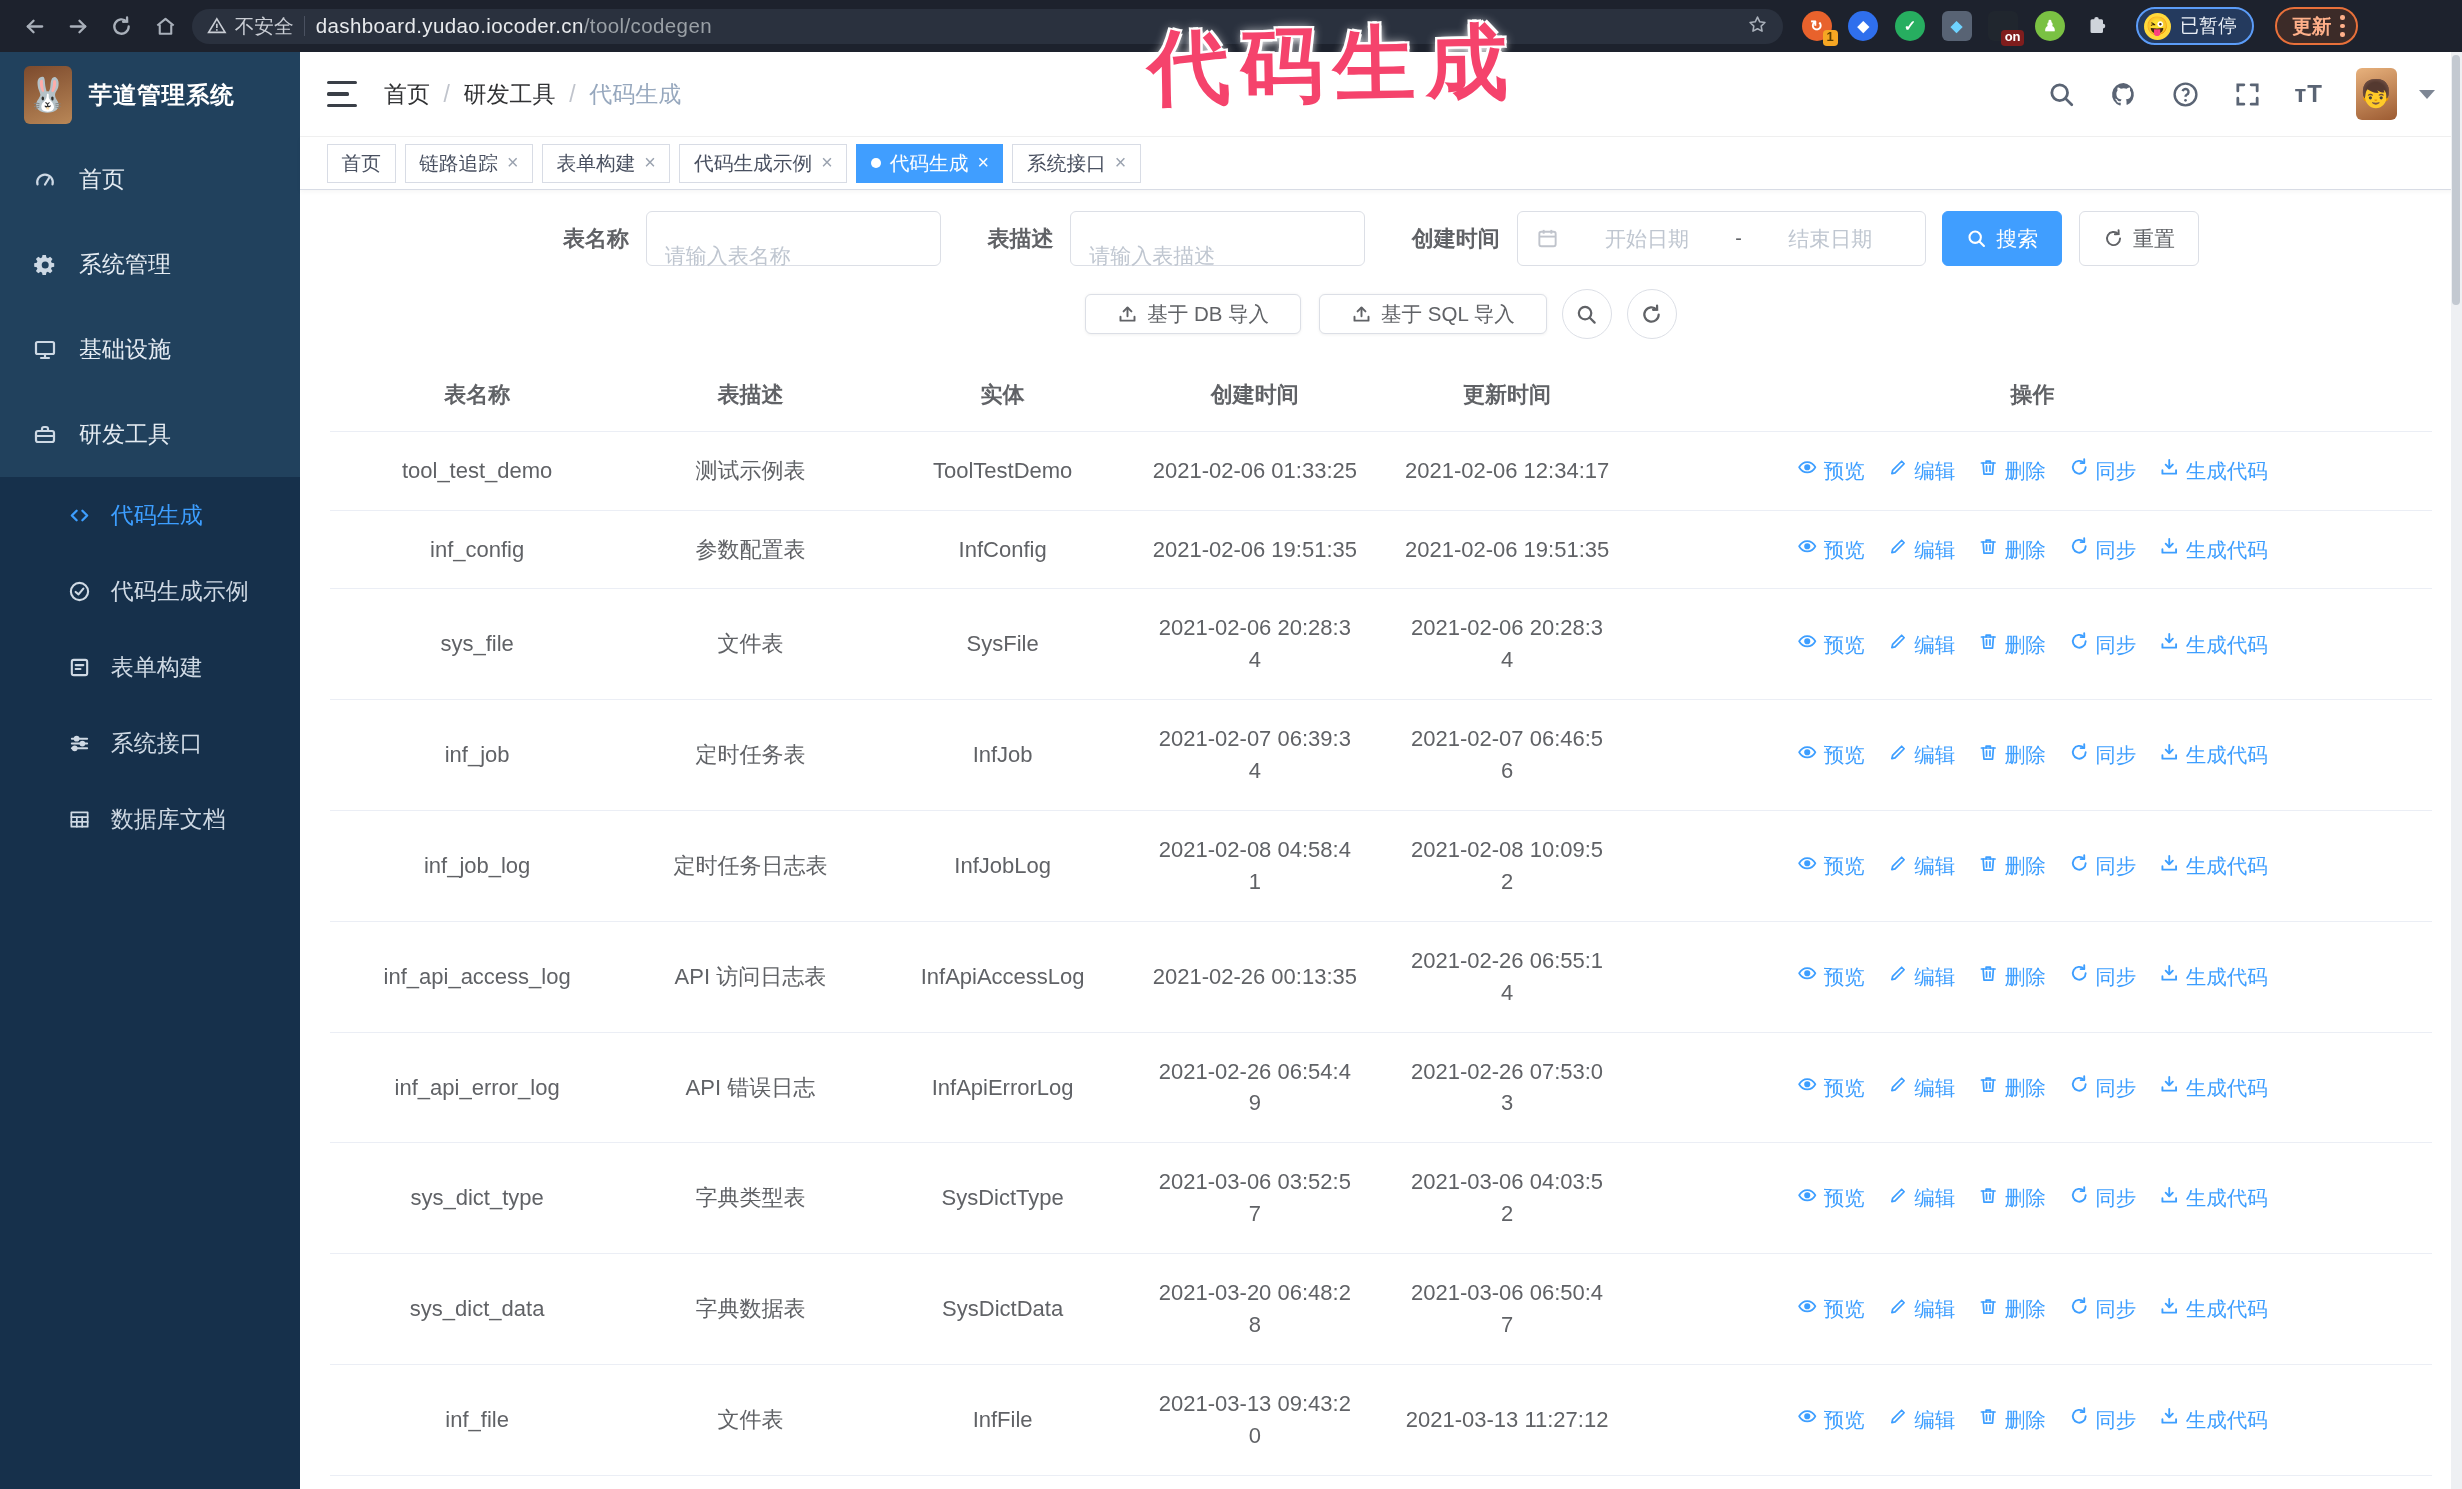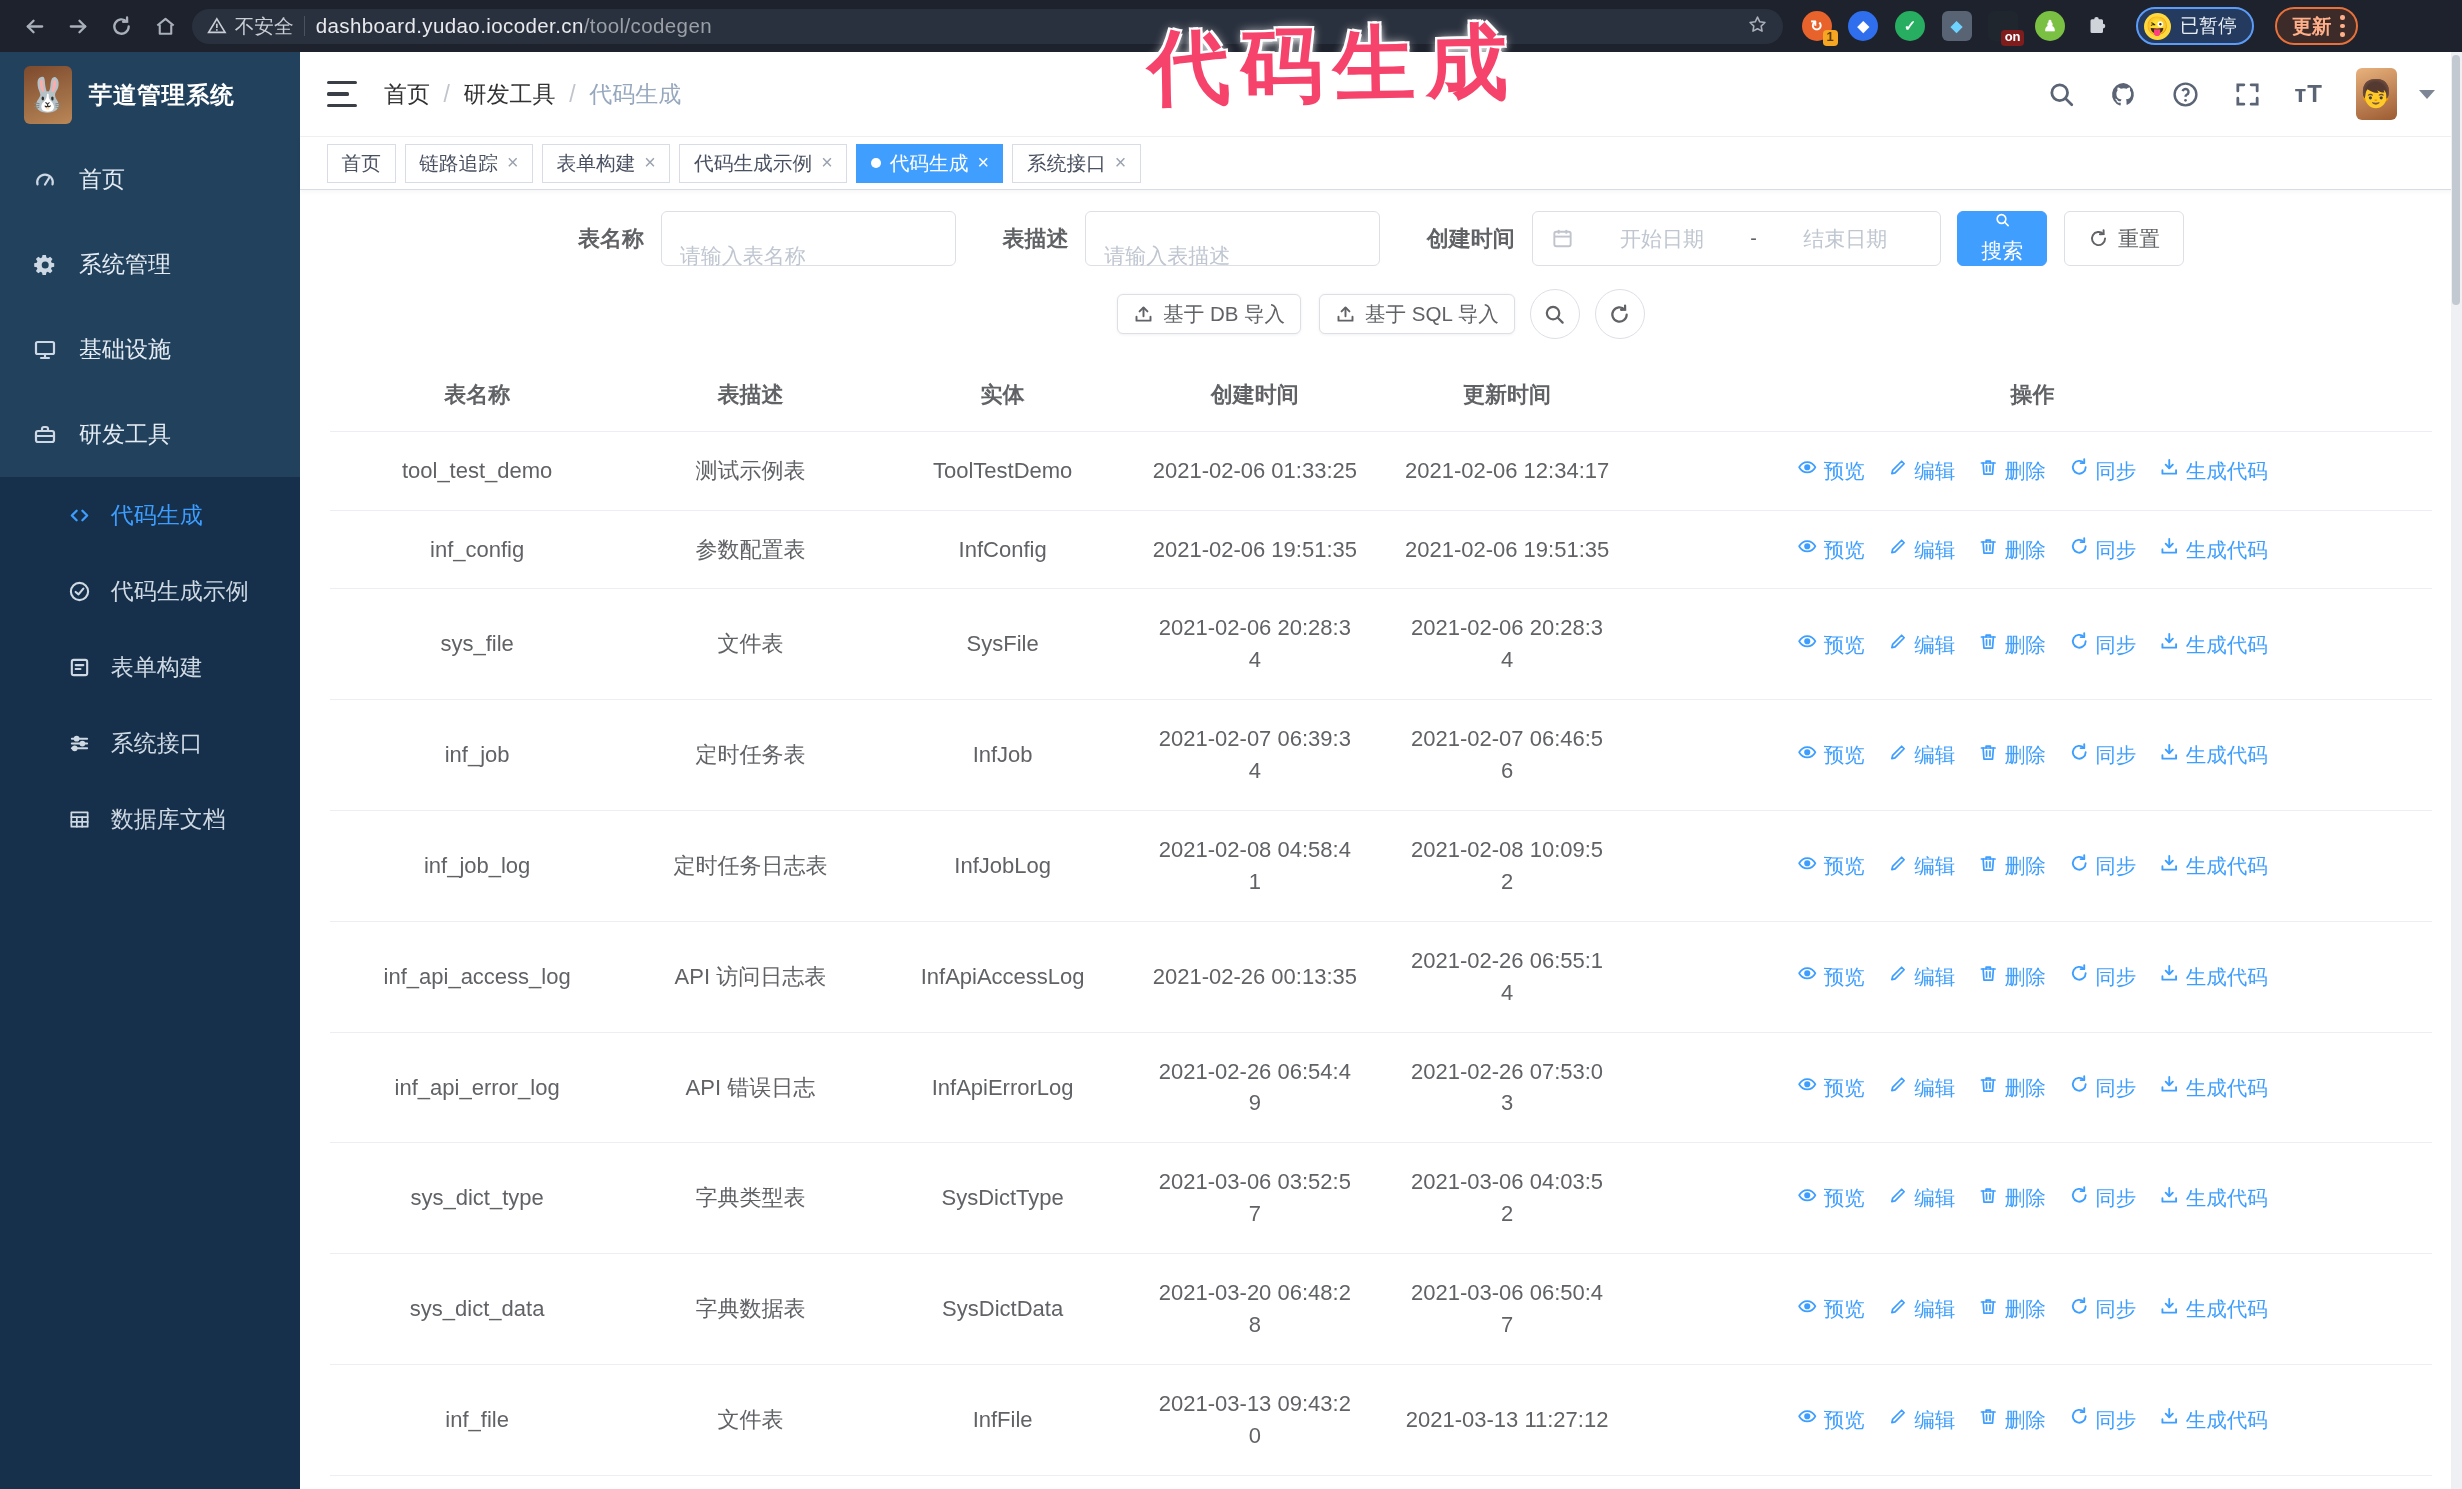--- a/index.html
+++ b/index.html
@@ -84,23 +84,23 @@
   .inp input { border:none; outline:none; font-size:21px; color:#606266; width:100%; background:transparent; font-family:inherit;margin-top:35px;}
   .inp input::placeholder { color:#bfc6d0; }
   .inp.name-inp { width:295px; margin-right:30px; }
   .inp.desc-inp { width:295px; margin-right:30px; }
   .date-inp { width:409px; gap:12px; color:#bfc6d0; }
   .date-inp svg { width:23px; height:23px; color:#c0c4cc; flex:0 0 auto;}
   .date-ph { font-size:21px; color:#bfc6d0; flex:1; text-align:center; white-space:nowrap;}
   .date-sep { color:#606266; font-size:19.7px; }
   .btn { height:55px; border-radius:6px; display:flex; align-items:center; gap:9px; font-size:21px; padding:0 23px; cursor:pointer; border:0.8px solid #dcdfe6; background:#fff; color:#606266; white-space:nowrap;}
   .btn svg { width:21px; height:21px; }
-  .btn.primary { background:#409eff; border-color:#409eff; color:#fff;flex-direction:column; }
+  .btn.primary { background:#409eff; border-color:#409eff; color:#fff; }
   .toolbar-row { display:flex; align-items:center; margin-top:23px; }
-  .btn.small { height:40px; font-size:20.5px; padding:0 15px; box-shadow:0 0.8px 3px rgba(0,0,0,.06);}
+  .btn.small { height:40px; font-size:20.5px; padding:0 31px; box-shadow:0 0.8px 3px rgba(0,0,0,.06);}
   .toolbar-row .gap { width:18px; }
   .toolbar-spacer { flex:1; }
   .circle-btn { width:50px; height:50px; border-radius:50%; border:0.8px solid #dcdfe6; background:#fff; display:flex; align-items:center; justify-content:center; color:#606266; cursor:pointer; margin-left:15px;}
   .circle-btn svg { width:23px; height:23px; }
 
   
   table.grid { width:100%; border-collapse:collapse; margin-top:19.7px; table-layout:fixed;}
   table.grid th { font-size:22px; color:#606266; font-weight:bold; padding:21px 6px; border-bottom:0.8px solid #ebeef5; text-align:center; }
   table.grid td { font-size:22px; color:#606266; padding:23px 6px; border-bottom:0.8px solid #ebeef5; text-align:center; white-space:pre-line; line-height:1.45; }
   .col-name{width:14%} .col-desc{width:12%} .col-entity{width:12%} .col-created{width:12%} .col-updated{width:12%} .col-ops{width:38%}

